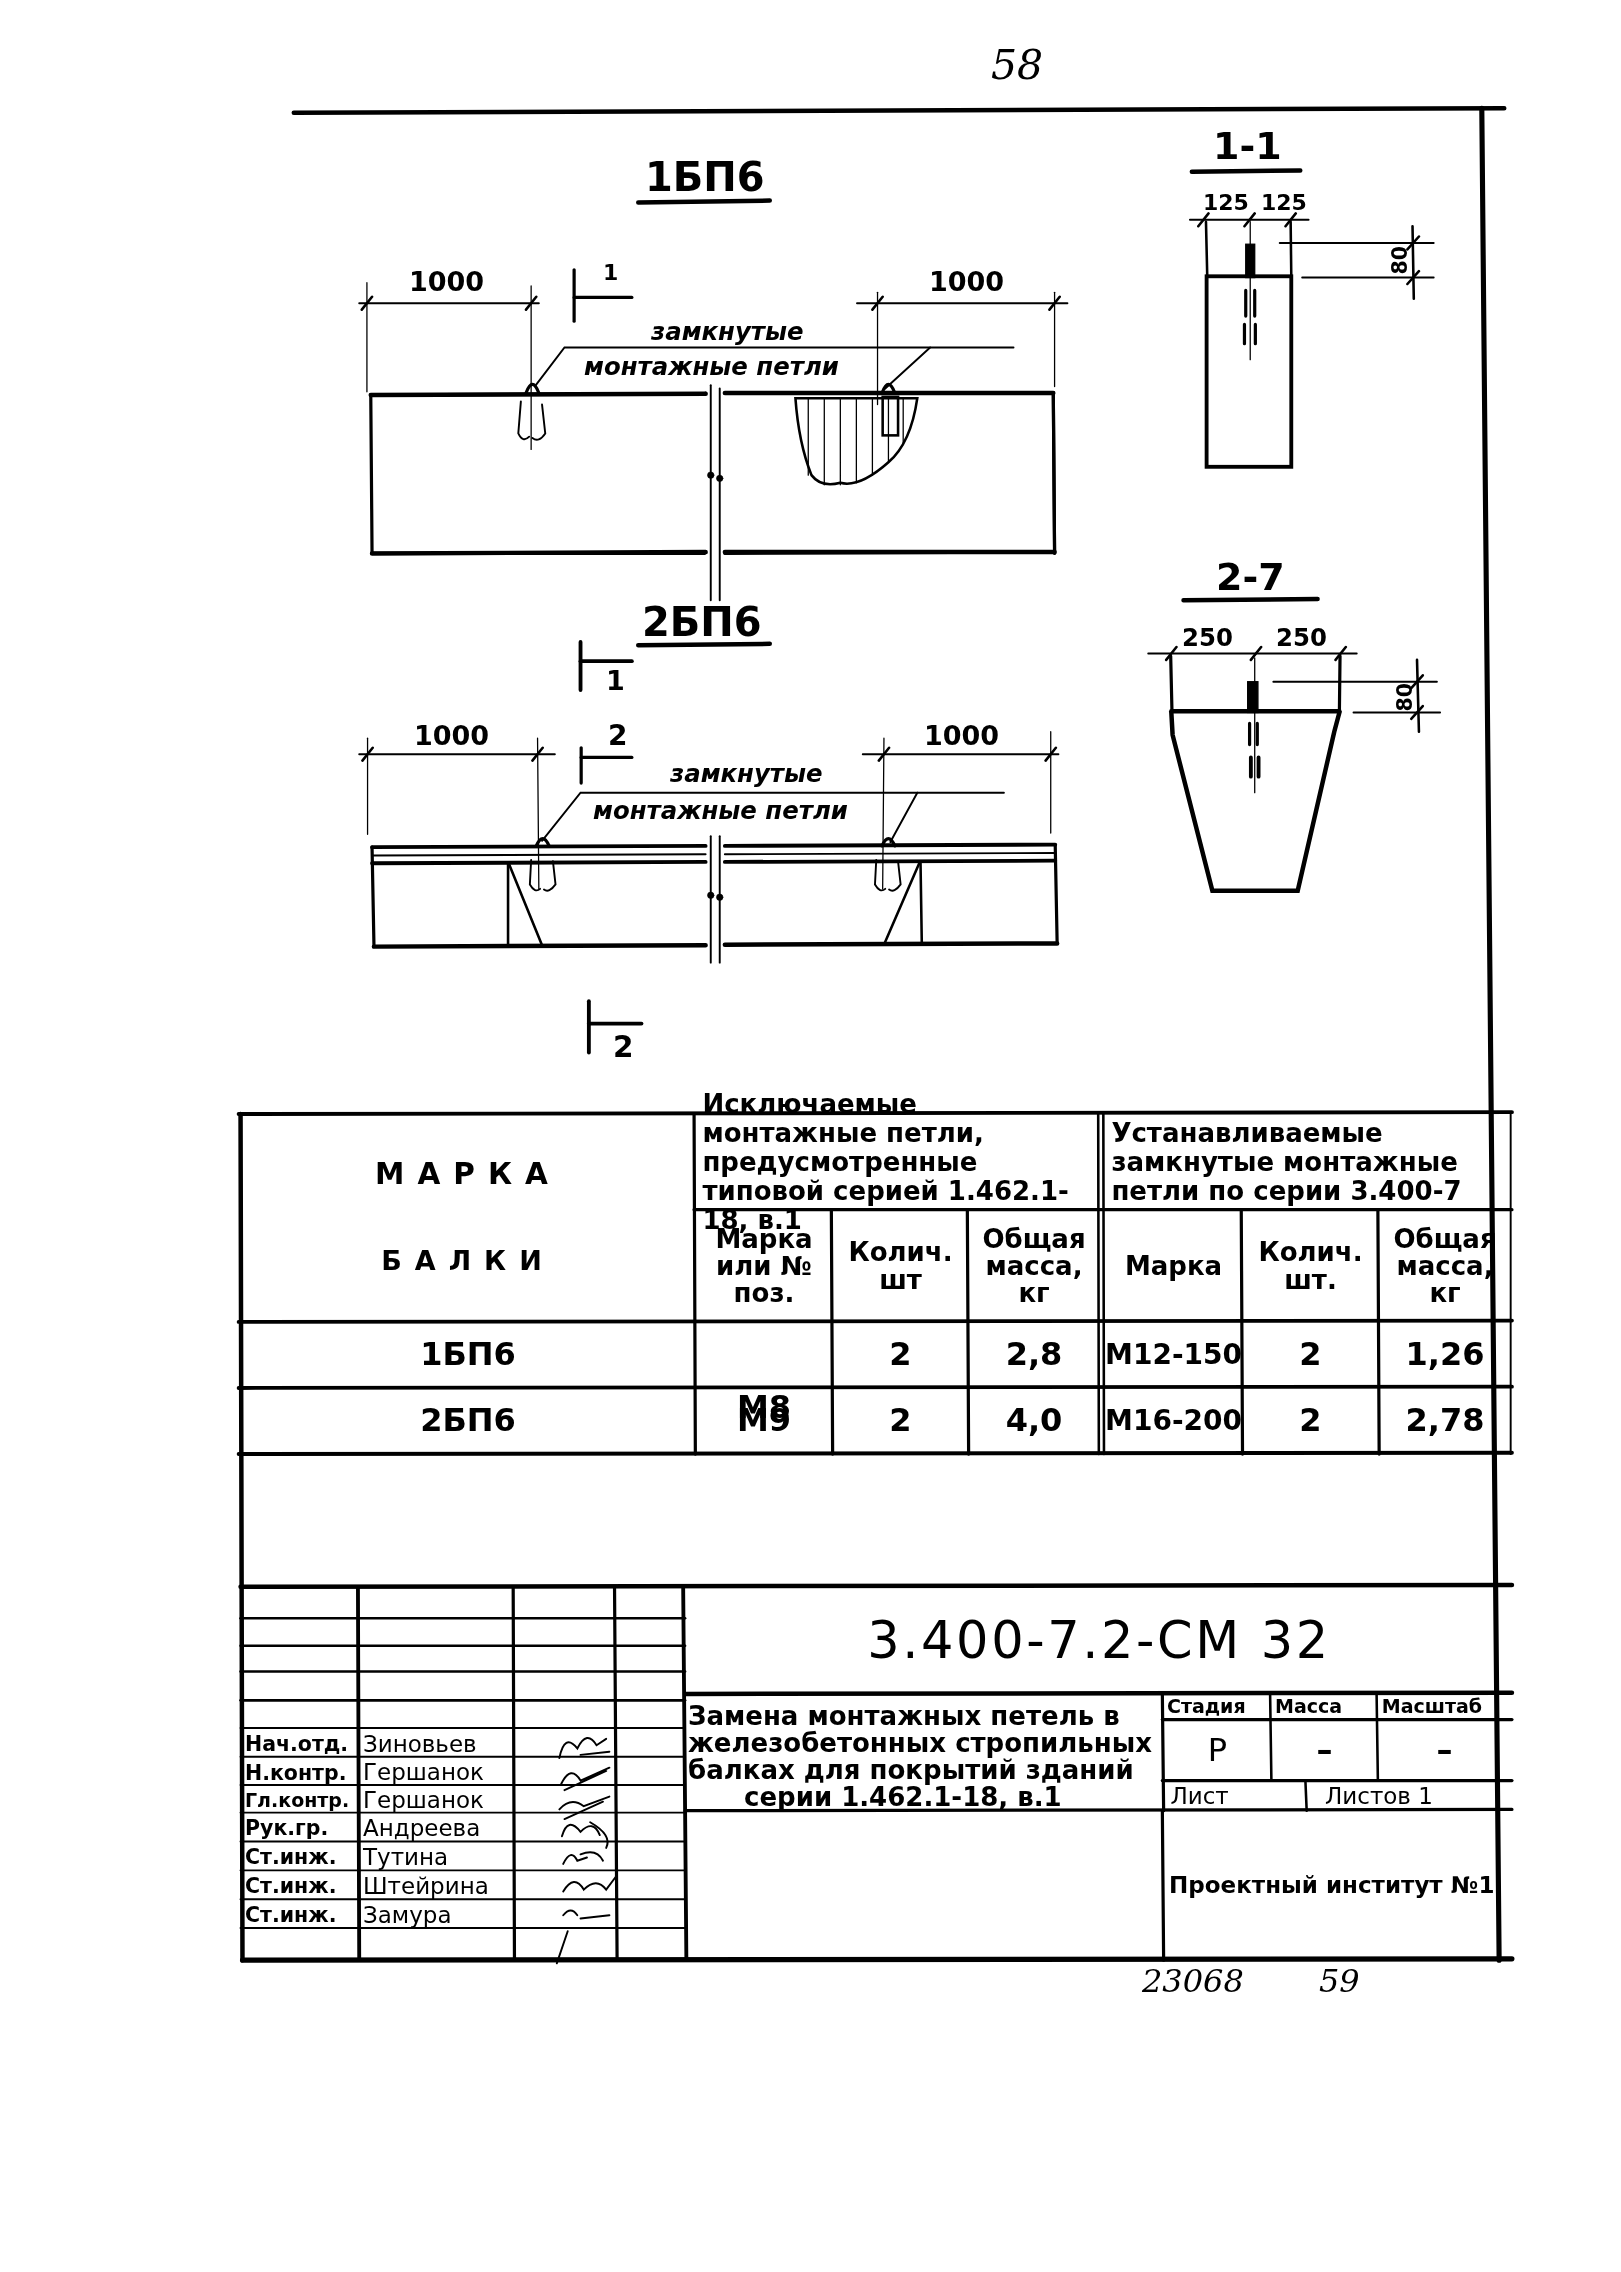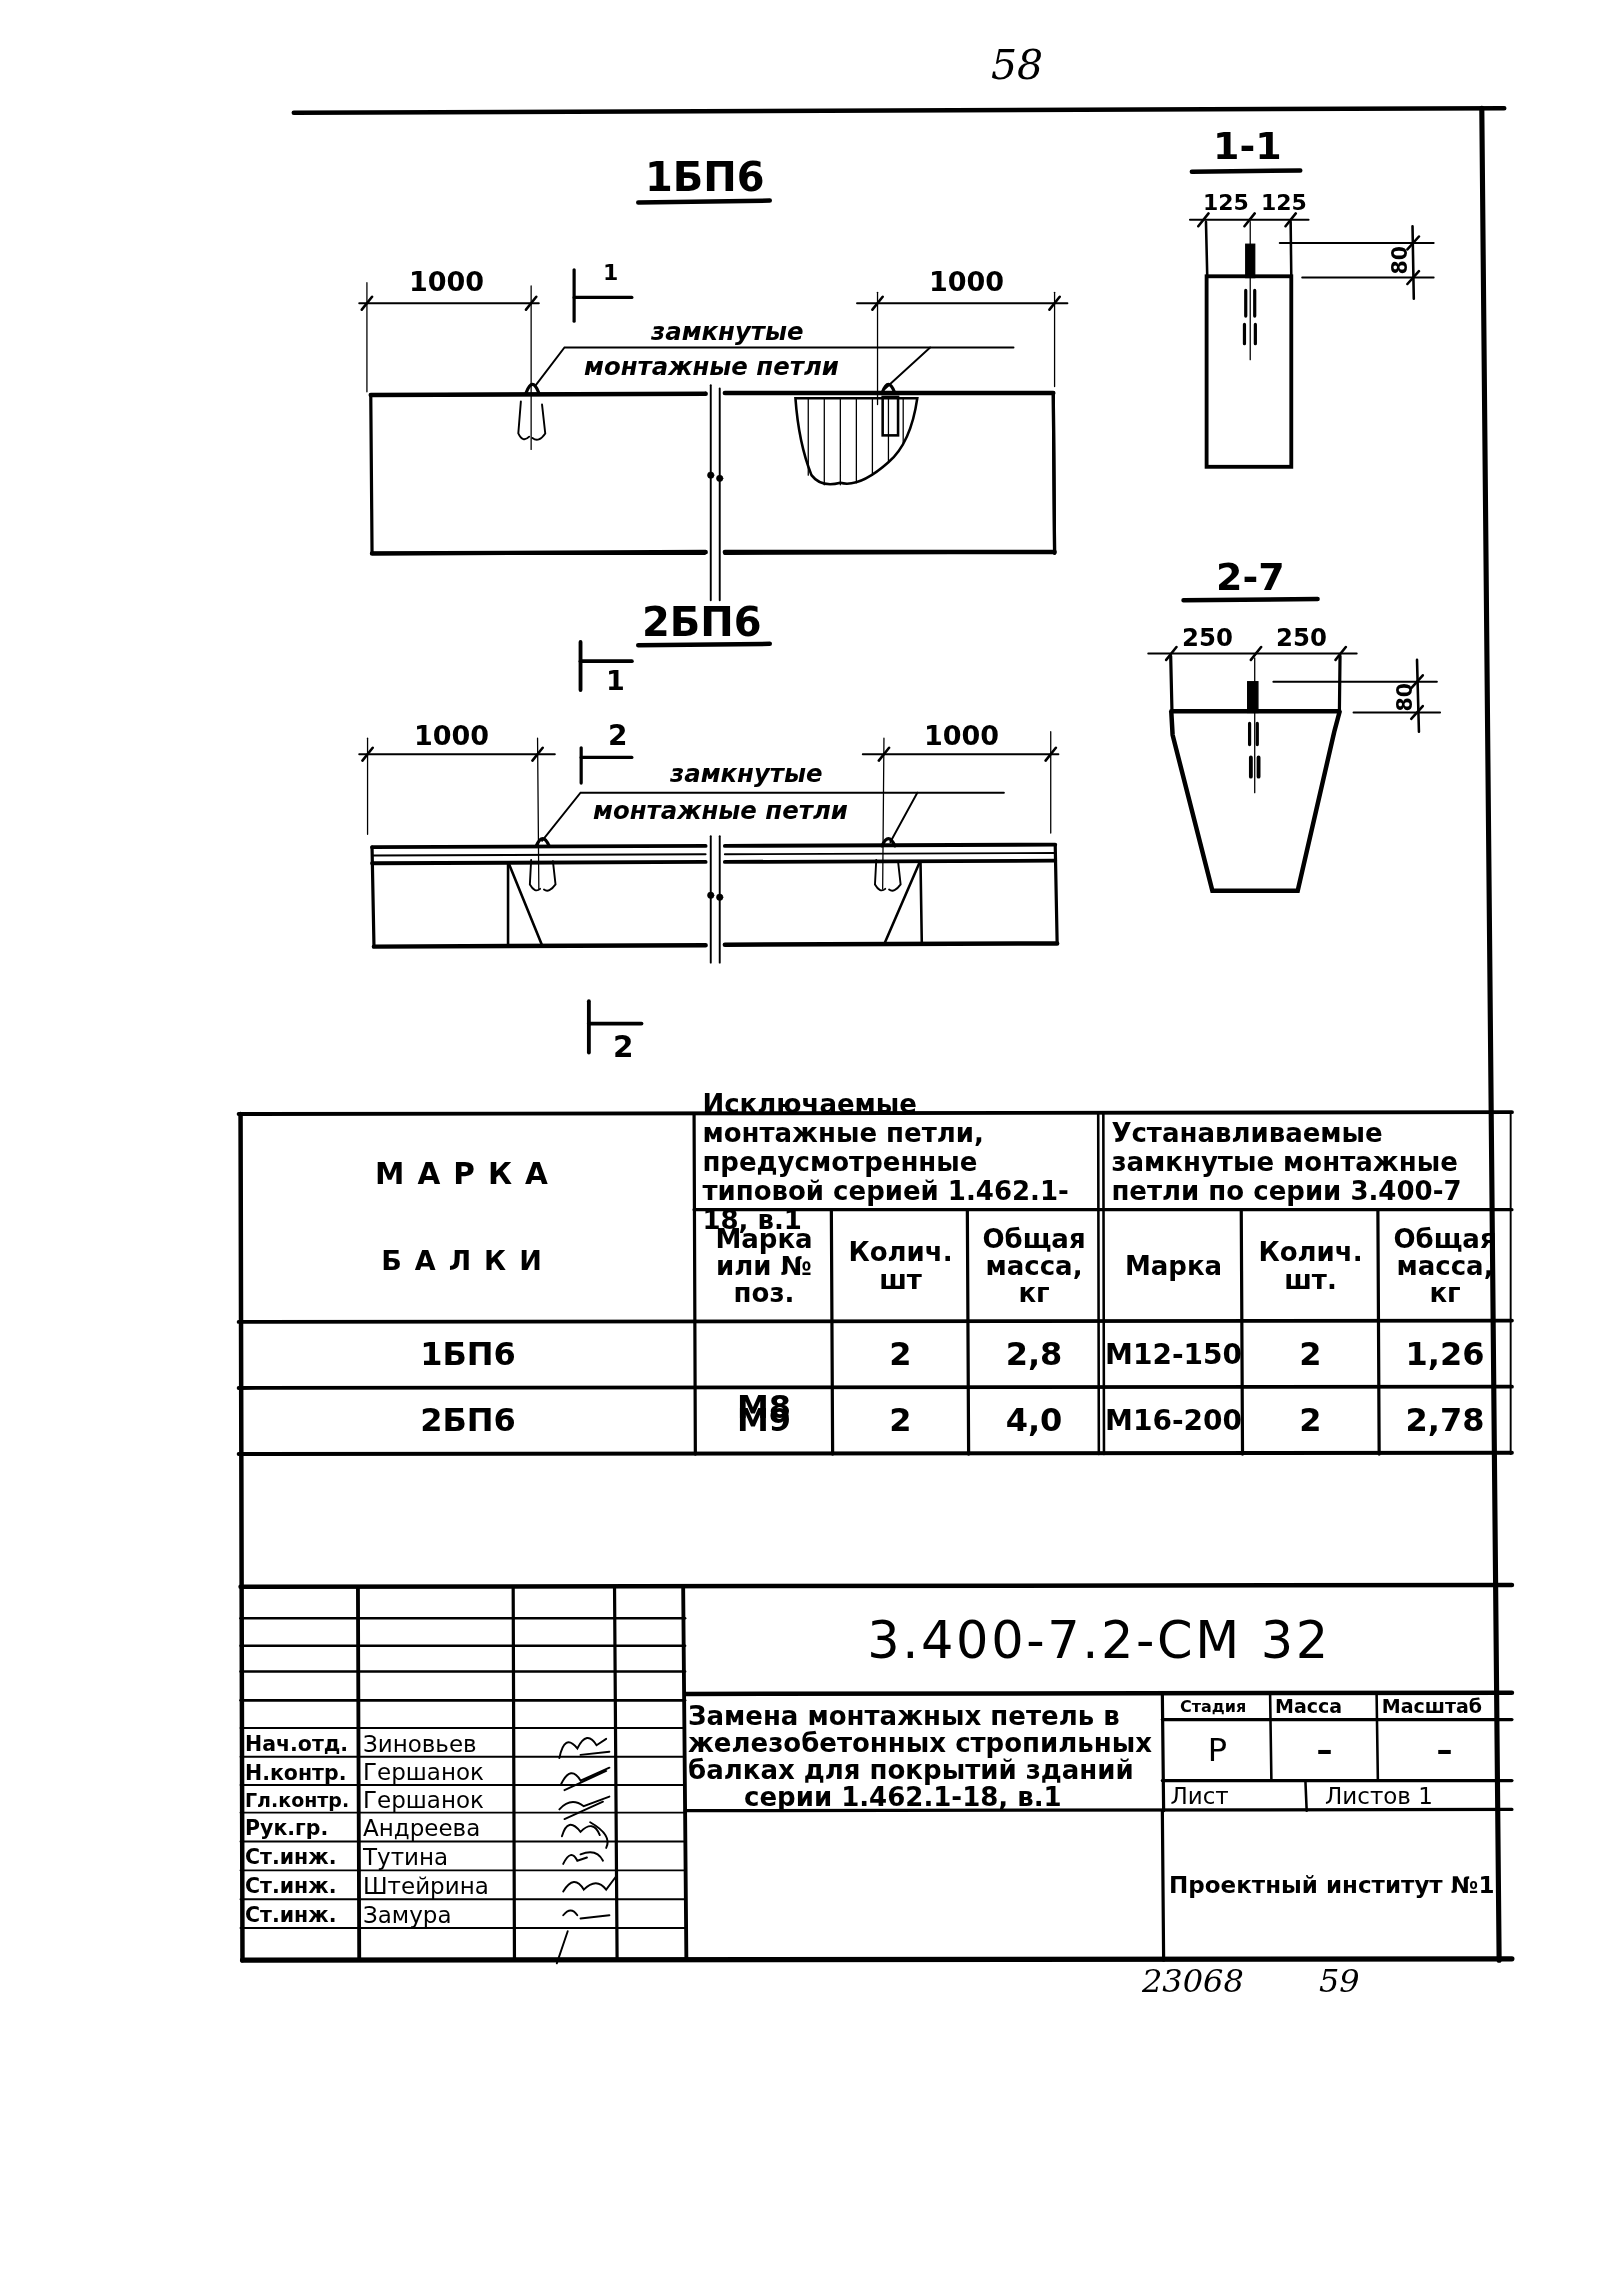--- a/index.html
+++ b/index.html
@@ -284,21 +284,21 @@
 </div>
 
 <div>
   <div class="cell" style="left:687px; top:1588px; width:824px; height:105px; font-size:51px; font-weight:normal; letter-spacing:2.6px;">3.400-7.2-СМ 32</div>
 
   <div class="stamp-txt" style="left:688px; top:1703px; font-size:26px;">Замена монтажных петель в</div>
   <div class="stamp-txt" style="left:688px; top:1730px; font-size:26px;">железобетонных стропильных</div>
   <div class="stamp-txt" style="left:688px; top:1757px; font-size:26px;">балках для покрытий зданий</div>
   <div class="stamp-txt" style="left:744px; top:1784px; font-size:26px;">серии 1.462.1-18, в.1</div>
 
-  <div class="cell" style="left:1164px; top:1695px; width:107px; height:24.4px; font-size:16px; justify-content:flex-start; padding-left:16px;">Стадия</div>
+  <div class="cell" style="left:1164px; top:1695px; width:107px; height:24.4px; font-size:19px; justify-content:flex-start; padding-left:3px;">Стадия</div>
   <div class="cell" style="left:1272px; top:1695px; width:105px; height:24.4px; font-size:19px; justify-content:flex-start; padding-left:3px;">Масса</div>
   <div class="cell" style="left:1378px; top:1695px; width:133px; height:24.4px; font-size:19px; justify-content:flex-start; padding-left:3.8px;">Масштаб</div>
   <div class="cell" style="left:1164px; top:1721px; width:107px; height:60px; font-size:32px; font-weight:normal;">Р</div>
   <div class="cell" style="left:1272px; top:1721px; width:105px; height:60px; font-size:32px;">–</div>
   <div class="cell" style="left:1378px; top:1721px; width:133px; height:60px; font-size:32px;">–</div>
   <div class="cell" style="left:1164px; top:1782px; width:142px; height:28px; font-size:23px; font-weight:normal; justify-content:flex-start; padding-left:6.4px;">Лист</div>
   <div class="cell" style="left:1307px; top:1782px; width:204px; height:28px; font-size:23px; font-weight:normal; justify-content:flex-start; padding-left:18px;">Листов 1</div>
   <div class="cell" style="left:1164px; top:1812px; width:347px; height:147px; font-size:23px; justify-content:flex-start; padding-left:5.1px;">Проектный институт №1</div>
 
   <div class="stamp-txt" style="left:245px; top:1734px; font-size:20.5px;">Нач.отд.</div>

